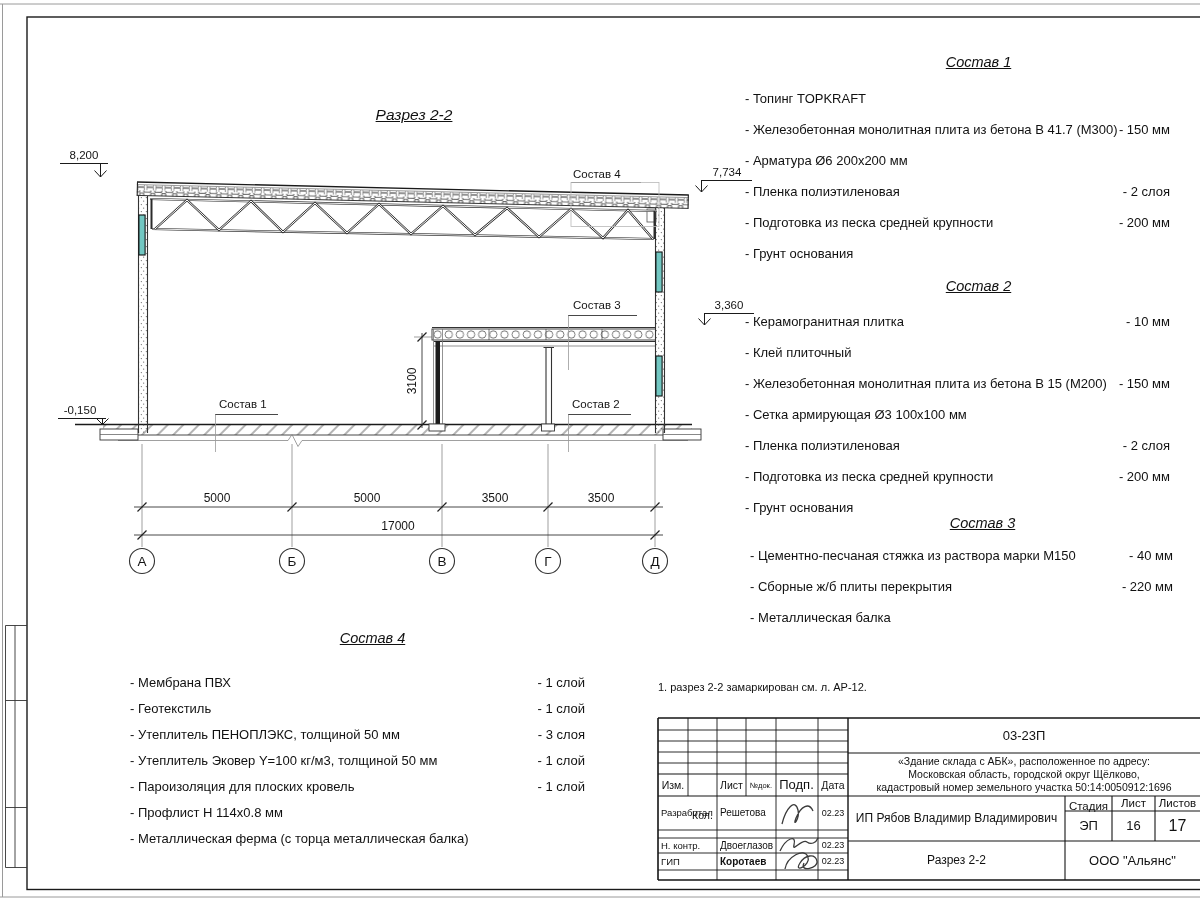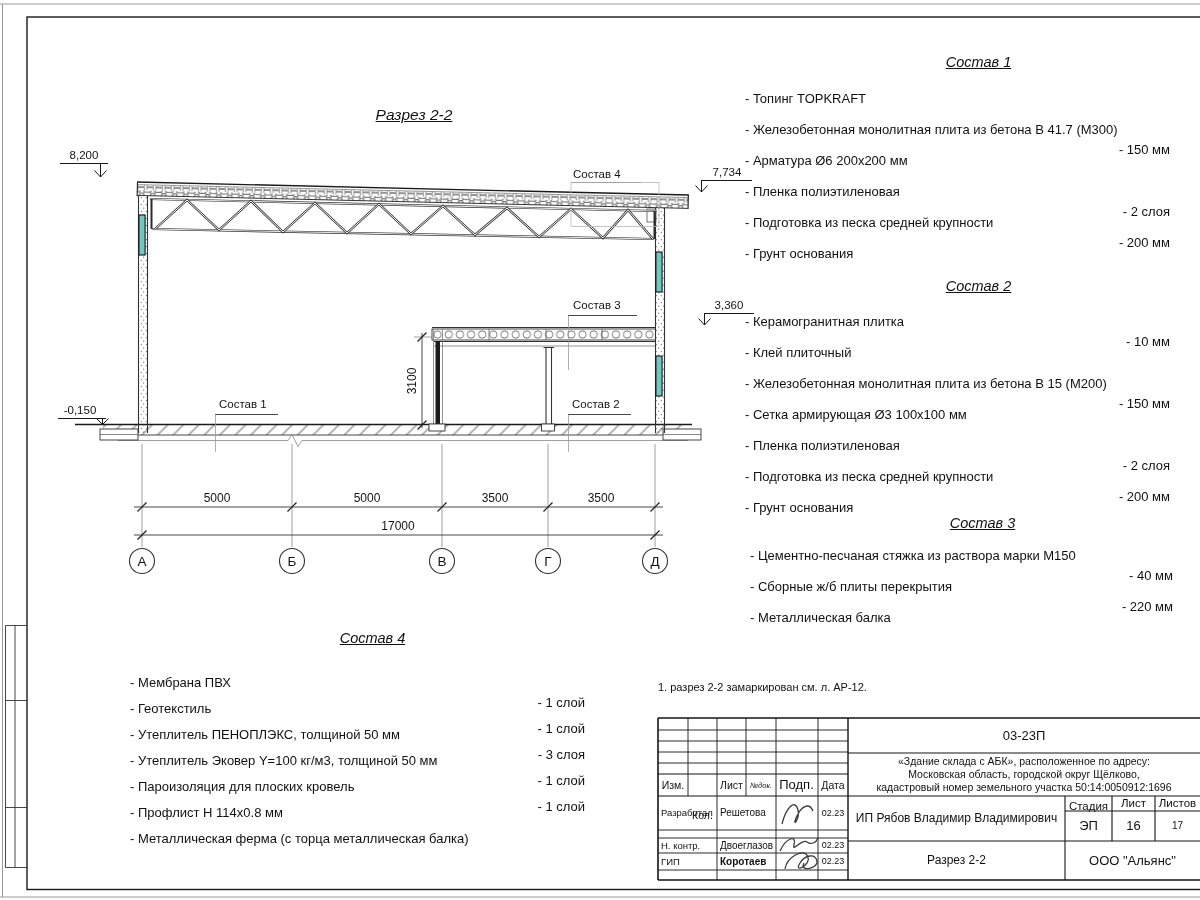--- a/index.html
+++ b/index.html
@@ -10,21 +10,21 @@
   .s11{font-size:11.5px;} .s12{font-size:12px;} .s13{font-size:13.5px;}
   .mid{text-anchor:middle;}
   .ovl{position:absolute;}
   .dwg-title{font-style:italic;font-size:15.5px;text-decoration:underline;text-align:center;}
   .comp{position:absolute;font-size:13px;line-height:1;}
   .comp h3{margin:0;font-size:14.5px;font-style:italic;font-weight:normal;
            text-decoration:underline;text-align:center;position:relative;}
   .comp .items{display:block;}
   .crow{display:flex;justify-content:space-between;align-items:flex-start;}
   .h31{height:31px;} .h26{height:26px;}
-  .lbl{white-space:nowrap;} .val{white-space:nowrap;margin-top:20px;}
+  .lbl{white-space:nowrap;} .val{white-space:nowrap;}
   .note{position:absolute;font-size:11px;}
   .tb{position:absolute;display:flex;align-items:center;justify-content:center;
       text-align:center;line-height:1.2;}
   .left-al{justify-content:flex-start;text-align:left;}
 </style>
 </head>
 <body>
 
 <div class="sheet">
 
@@ -402,29 +402,29 @@
   <div>кадастровый номер земельного участка 50:14:0050912:1696</div>
 </div>
 
 <div class="tb" style="left:848px;top:796px;width:217px;height:45px;font-size:12px;">ИП Рябов Владимир Владимирович</div>
 
 <div class="tb" style="left:1065px;top:796px;width:47px;height:22px;font-size:11.5px;">Стадия</div>
 <div class="tb" style="left:1112px;top:796px;width:43px;height:15px;font-size:11.5px;">Лист</div>
 <div class="tb" style="left:1155px;top:796px;width:45px;height:15px;font-size:11.5px;">Листов</div>
 <div class="tb" style="left:1065px;top:811px;width:47px;height:30px;font-size:13px;">ЭП</div>
 <div class="tb" style="left:1112px;top:811px;width:43px;height:30px;font-size:13px;">16</div>
-<div class="tb" style="left:1155px;top:811px;width:45px;height:30px;font-size:10px;">17</div>
+<div class="tb" style="left:1155px;top:811px;width:45px;height:30px;font-size:16px;">17</div>
 
 <div class="tb" style="left:848px;top:841px;width:217px;height:39px;font-size:12px;">Разрез 2-2</div>
 <div class="tb" style="left:1065px;top:841px;width:135px;height:39px;font-size:13px;">ООО "Альянс"</div>
 
 <div class="tb" style="left:658px;top:774px;width:30px;height:22px;font-size:10.5px;">Изм.</div>
 <div class="tb" style="left:688px;top:804px;width:29px;height:22px;font-size:10.5px;">Кол.</div>
 <div class="tb" style="left:717px;top:774px;width:29px;height:22px;font-size:10.5px;">Лист</div>
-<div class="tb" style="left:746px;top:774px;width:30px;height:22px;font-size:7.5px;font-style:italic;">№док.</div>
+<div class="tb" style="left:746px;top:774px;width:30px;height:22px;font-size:7.5px;">№док.</div>
 <div class="tb" style="left:764px;top:774px;width:65px;height:22px;font-size:13px;">Подп.</div>
 <div class="tb" style="left:818px;top:774px;width:30px;height:22px;font-size:10.5px;">Дата</div>
 
 <div class="tb left-al" style="left:661px;top:796px;width:55px;height:34px;font-size:9.5px;">Разработал</div>
 <div class="tb left-al" style="left:720px;top:796px;width:55px;height:34px;font-size:10px;">Решетова</div>
 <div class="tb" style="left:818px;top:796px;width:30px;height:34px;font-size:9px;">02.23</div>
 
 <div class="tb left-al" style="left:661px;top:838px;width:55px;height:15px;font-size:9.5px;">Н. контр.</div>
 <div class="tb left-al" style="left:720px;top:838px;width:55px;height:15px;font-size:10px;">Двоеглазов</div>
 <div class="tb" style="left:818px;top:838px;width:30px;height:15px;font-size:9px;">02.23</div>

